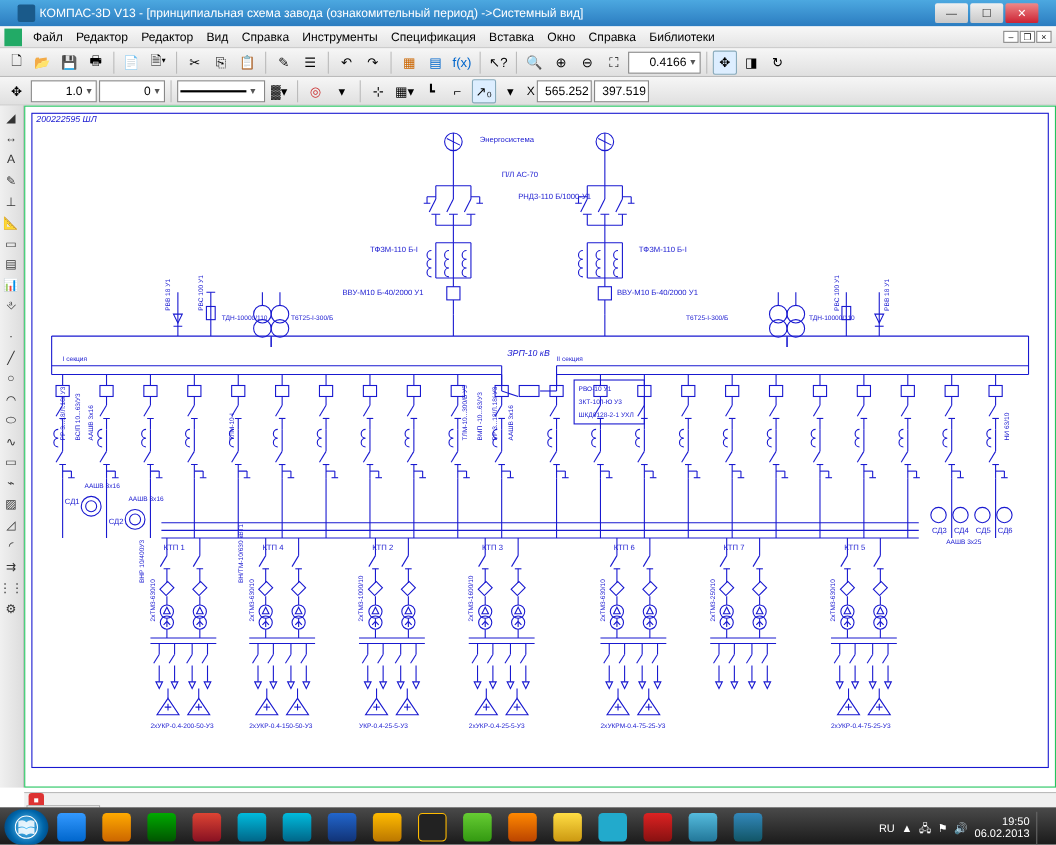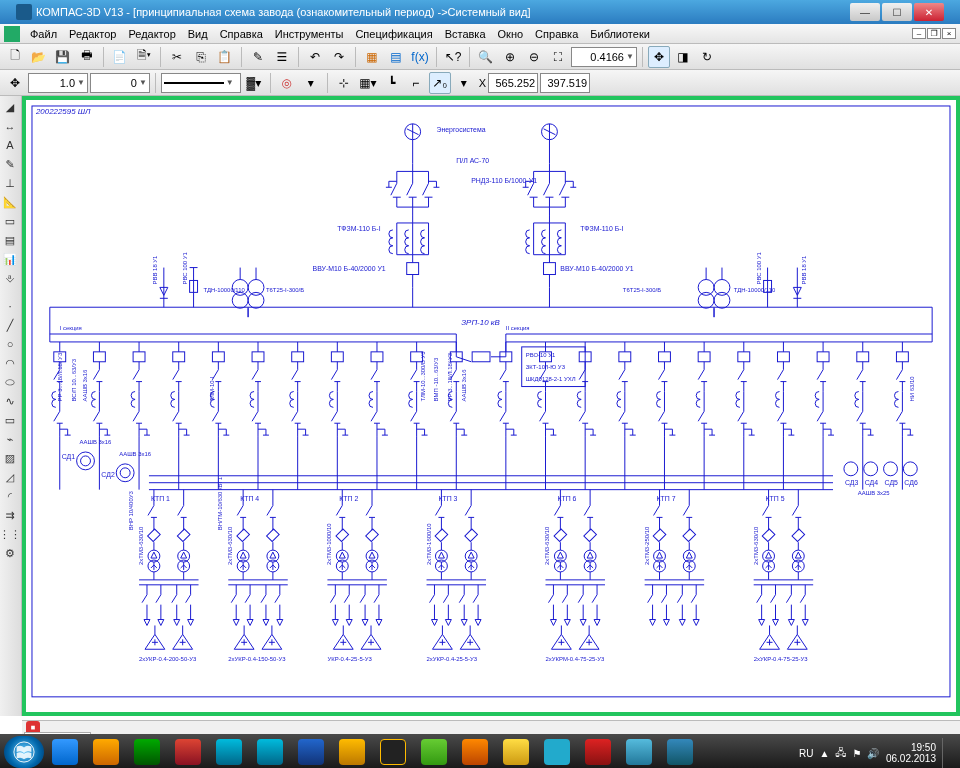--- a/index.html
+++ b/index.html
@@ -28,21 +28,21 @@
 .tcombo input { border:none; width:44px; font-size:11px; outline:none; text-align:right;}
 .tcombo.wide input { width:50px;}
 
 .toolbar2 { height:26px; }
 
 
 .vtoolbar { position:absolute; left:0; top:96px; width:22px; bottom:52px; background:linear-gradient(90deg,#f0f0f0,#ddd); border-right:1px solid #bbb; display:flex; flex-direction:column; padding:2px 0; gap:1px;}
 .vbtn { width:20px; height:18px; display:flex; align-items:center; justify-content:center; font-size:11px; color:#333;}
 
 
-.canvas { position:absolute; left:22px; top:96px; right:0; bottom:52px; background:#fff; border:4px solid #22c55e; overflow:hidden;}
+.canvas { position:absolute; left:22px; top:96px; right:0; bottom:52px; background:#fff; border:1px solid #22c55e; overflow:hidden;}
 .drawing { position:absolute; left:4px; top:4px; right:4px; bottom:4px; }
 .drawing text { font-family: Arial; fill:#1919d0; }
 .hint-pane { position:absolute; left:22px; right:0; bottom:34px; height:14px; background:#f0f0f0; border-top:1px solid #bbb; display:flex; align-items:center; font-size:11px; padding-left:4px; gap:8px;}
 .hint-pane .stop { width:14px; height:14px; background:#d33; border-radius:3px; display:flex; align-items:center; justify-content:center; color:#fff; font-size:8px; font-weight:bold;}
 .hint-tab { display:inline-block; border:1px solid #aaa; padding:0 8px; background:#fff; height:16px; line-height:14px; font-size:11px; margin-left:2px;}
 
 .statusline { position:absolute; left:0; right:0; bottom:18px; height:16px; background:linear-gradient(#f8f8f8,#e0e0e0); font-size:11px; display:flex; align-items:center; padding:0 4px; border-top:1px solid #bbb;}
 
 
 .taskbar { position:absolute; left:0; right:0; bottom:0; height:34px; background:linear-gradient(#4a4a4a,#1a1a1a); display:flex; align-items:flex-end; padding:0 4px; gap:1px;}

